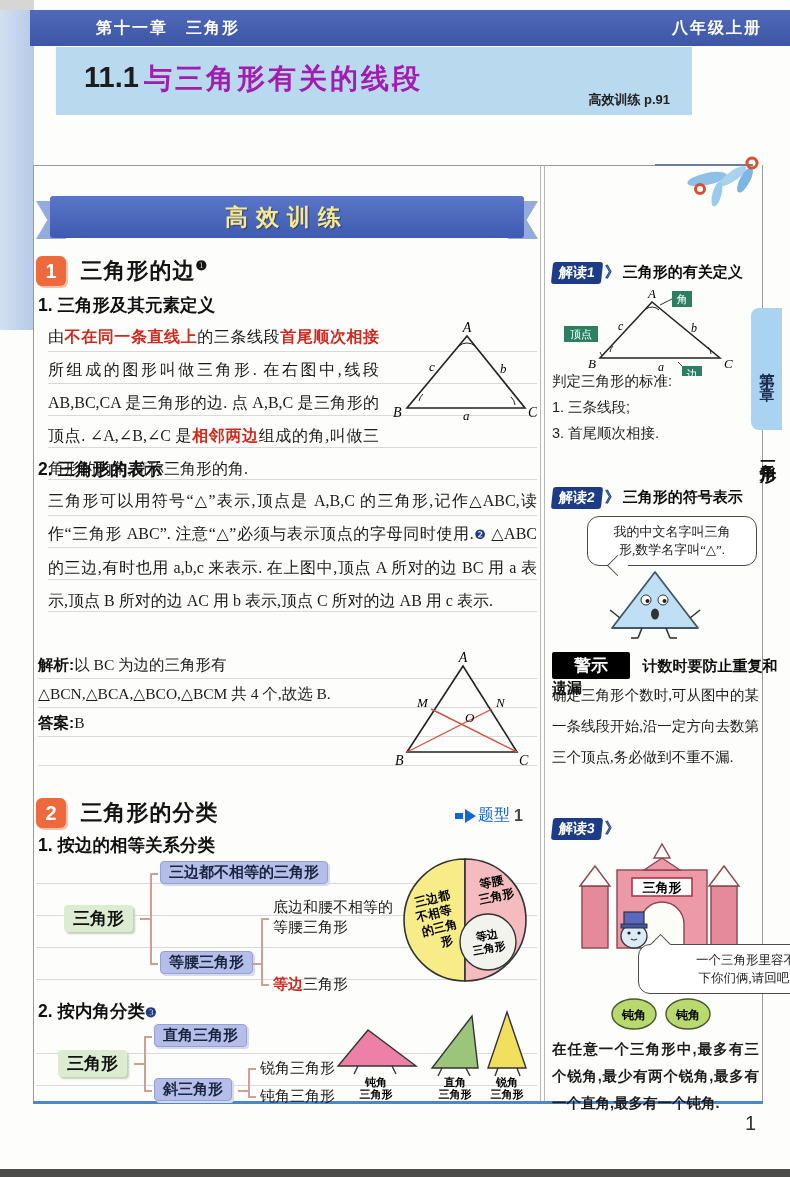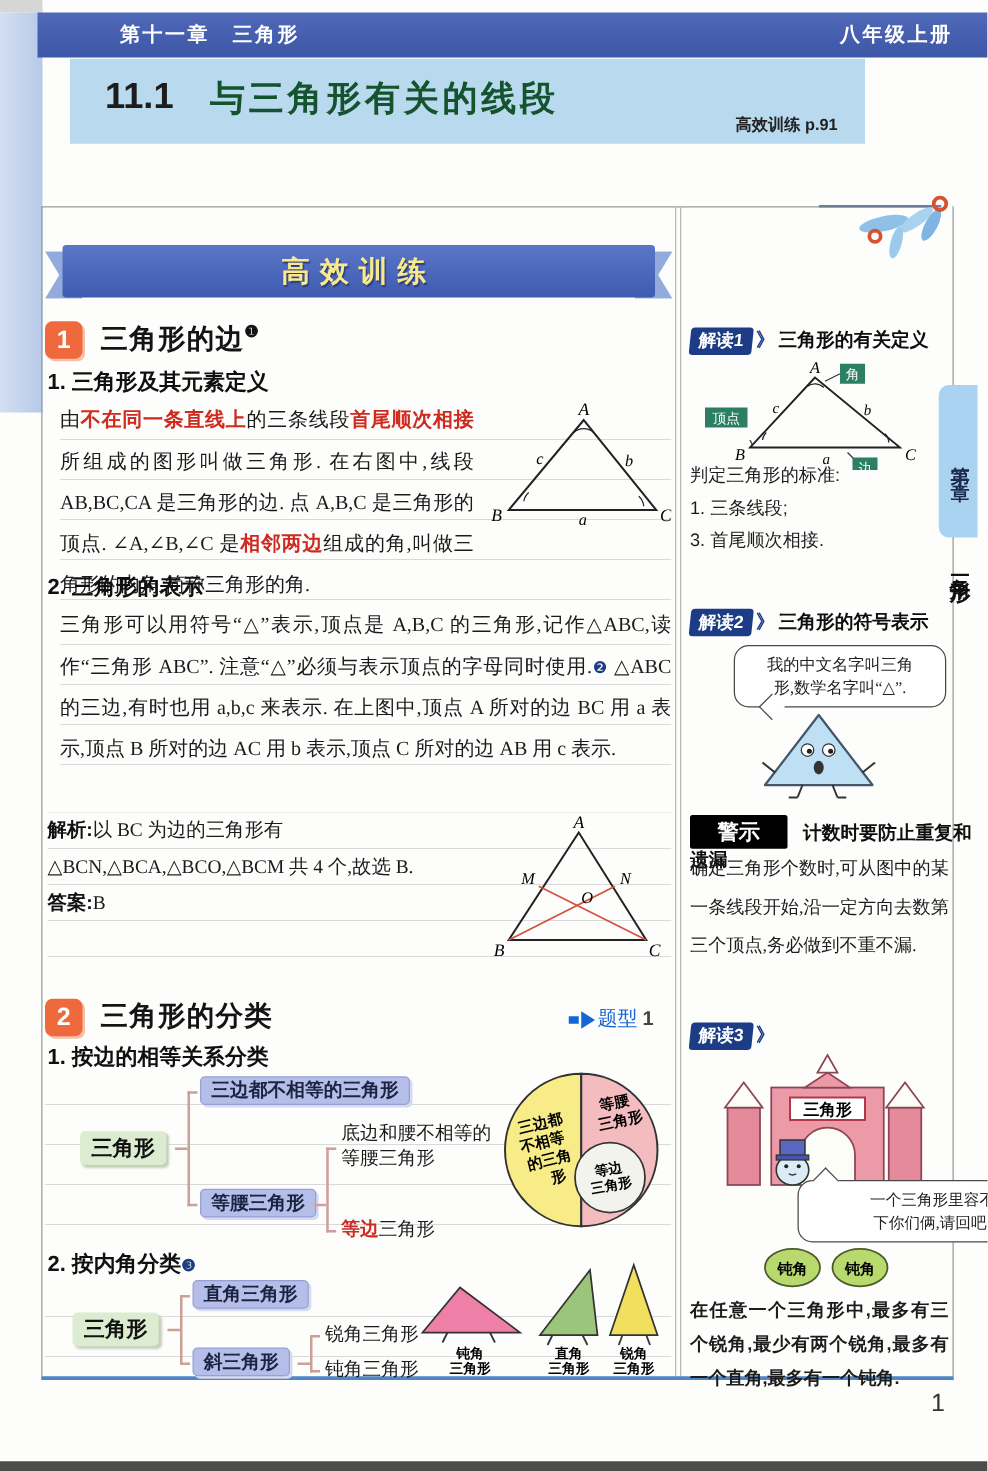--- a/index.html
+++ b/index.html
@@ -12,21 +12,21 @@
   .red{color:#ce2a1f;font-weight:bold;}
   .navy{color:#1d3c86;}
   .ruled{background-image:repeating-linear-gradient(to bottom,transparent 0,transparent 31px,#d9d9d9 31px,#d9d9d9 32px);}
   .ruled29{background-image:repeating-linear-gradient(to bottom,transparent 0,transparent 28px,#d9d9d9 28px,#d9d9d9 29px);}
   
   .hdr-bar{left:30px;top:10px;width:760px;height:36px;background:linear-gradient(#5069b8,#3c57a6);display:flex;align-items:center;}
   .hdr-chapter{color:#fff;font-weight:bold;font-size:16px;margin-left:66px;letter-spacing:2px;}
   .hdr-book{color:#fff;font-weight:bold;font-size:16px;margin-left:auto;margin-right:28px;letter-spacing:2px;text-align:right;}
   .sub-bar{left:56px;top:47px;width:636px;height:68px;background:#b9d9ee;}
   .lesson-no{position:absolute;left:28px;top:14px;font-size:29px;font-weight:bold;color:#1c1c1c;}
-  .lesson-title{position:absolute;left:112px;top:13px;font-size:28px;font-weight:bold;color:#14532d;letter-spacing:3px;}
+  .lesson-title{position:absolute;left:88px;top:13px;font-size:28px;font-weight:bold;color:#a21caf;letter-spacing:3px;}
   .training{position:absolute;right:22px;bottom:6px;font-size:13px;font-weight:bold;color:#222;}
   .left-edge{left:0;top:10px;width:34px;height:320px;background:linear-gradient(to right,#d3e0f2,#b6c9e8);}
   .corner-gray{left:0;top:0;width:34px;height:10px;background:#d6d6d4;}
   
   .frame-line{background:#9a9a98;}
   .divider{left:540px;top:165px;width:3px;height:937px;border-left:1px solid #b8b8b6;border-right:1px solid #b8b8b6;}
   .bottom-blue{left:33px;top:1101px;width:730px;height:3px;background:#4f86c6;}
   .page-no{right:34px;top:1112px;font-size:20px;color:#333;}
   
   .ribbon{left:36px;top:196px;width:502px;height:46px;}

